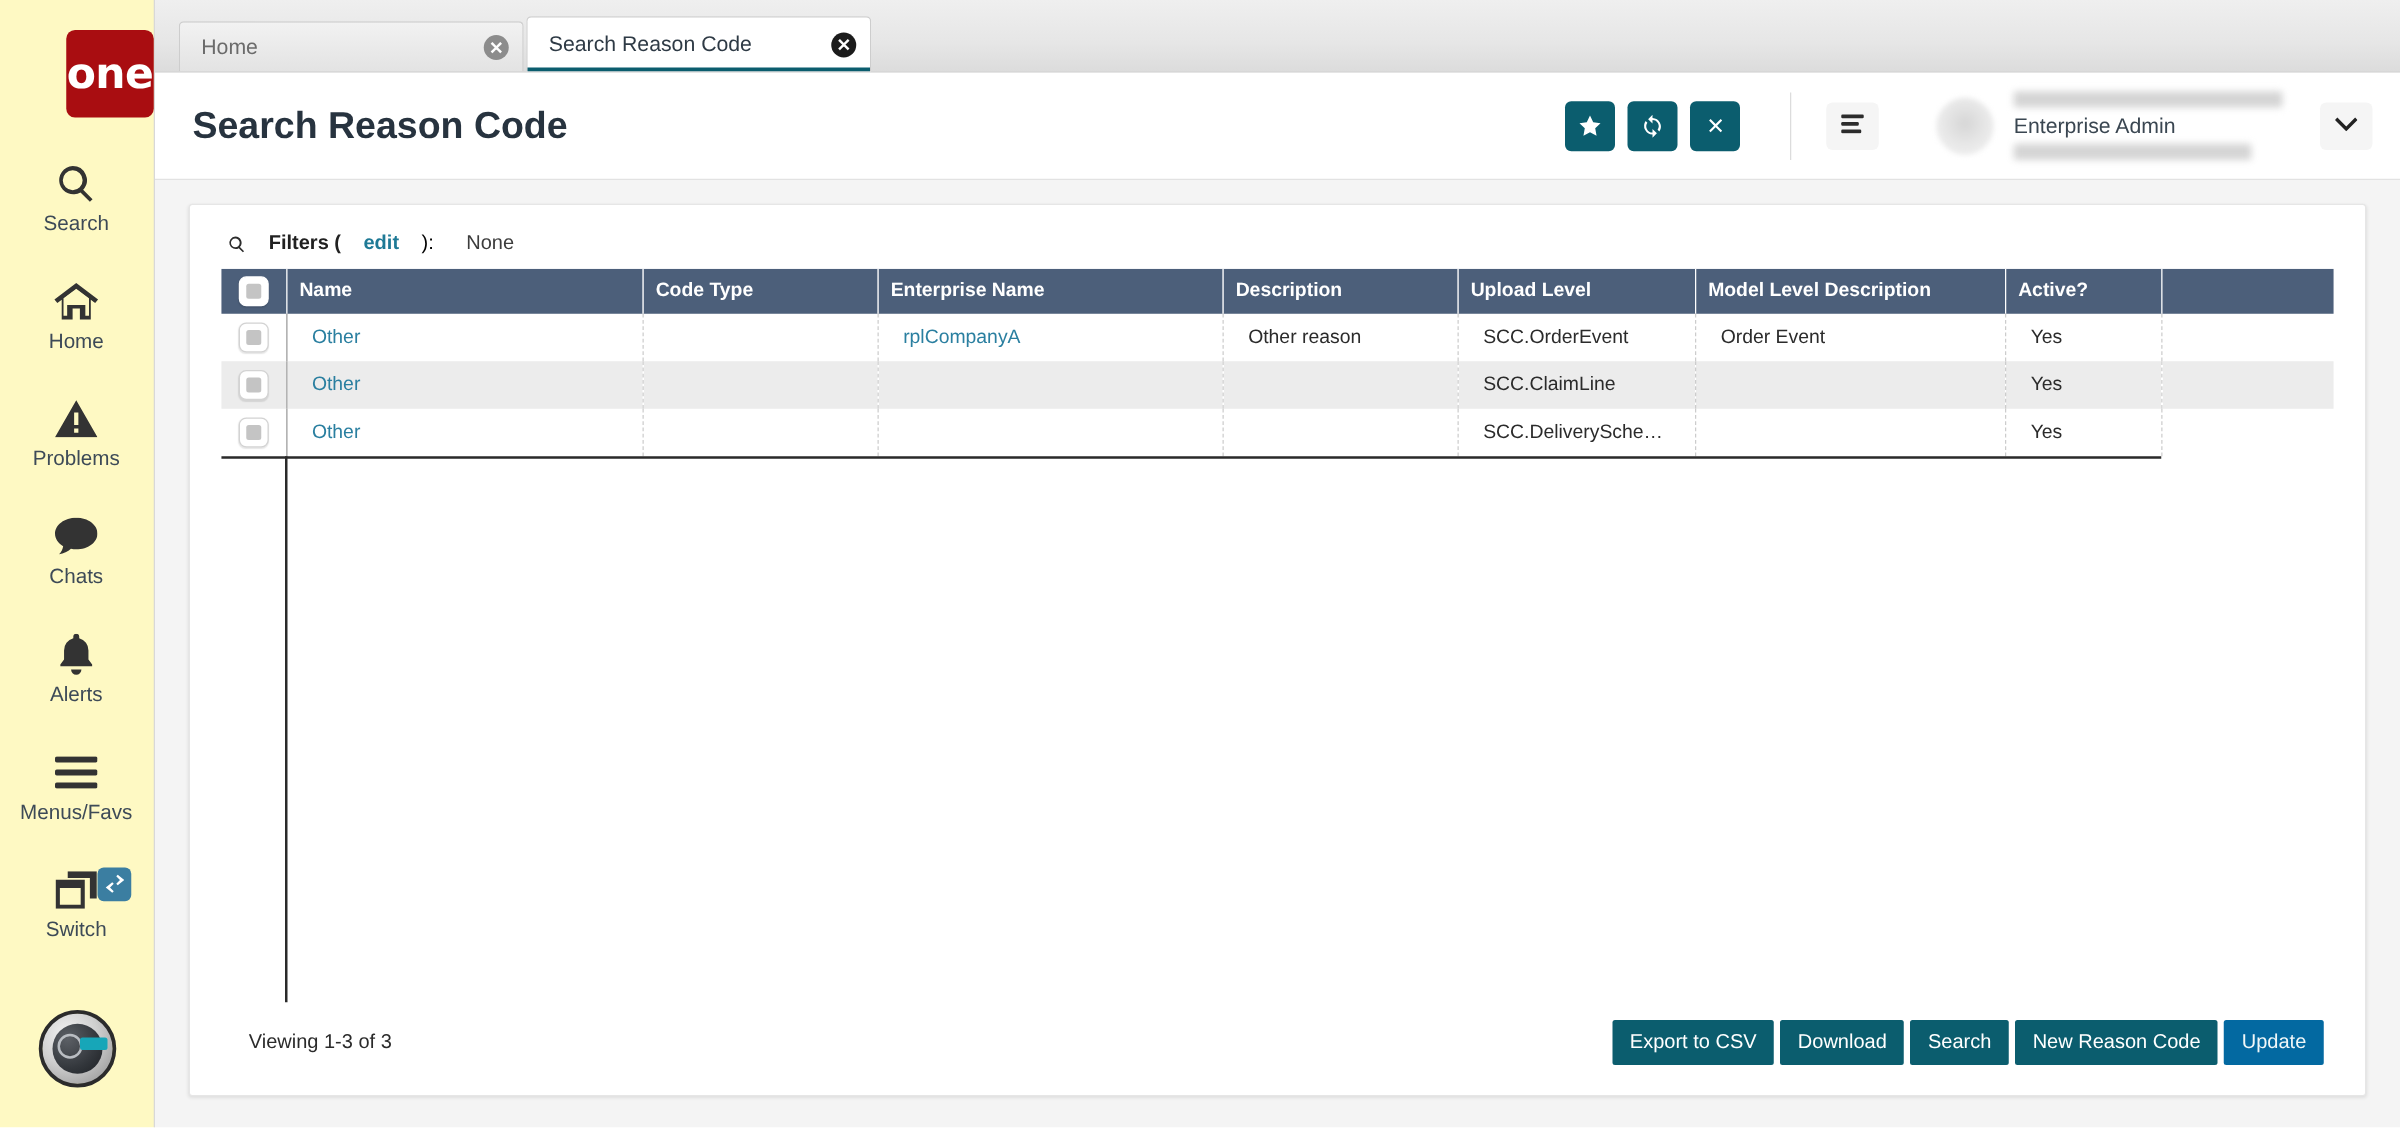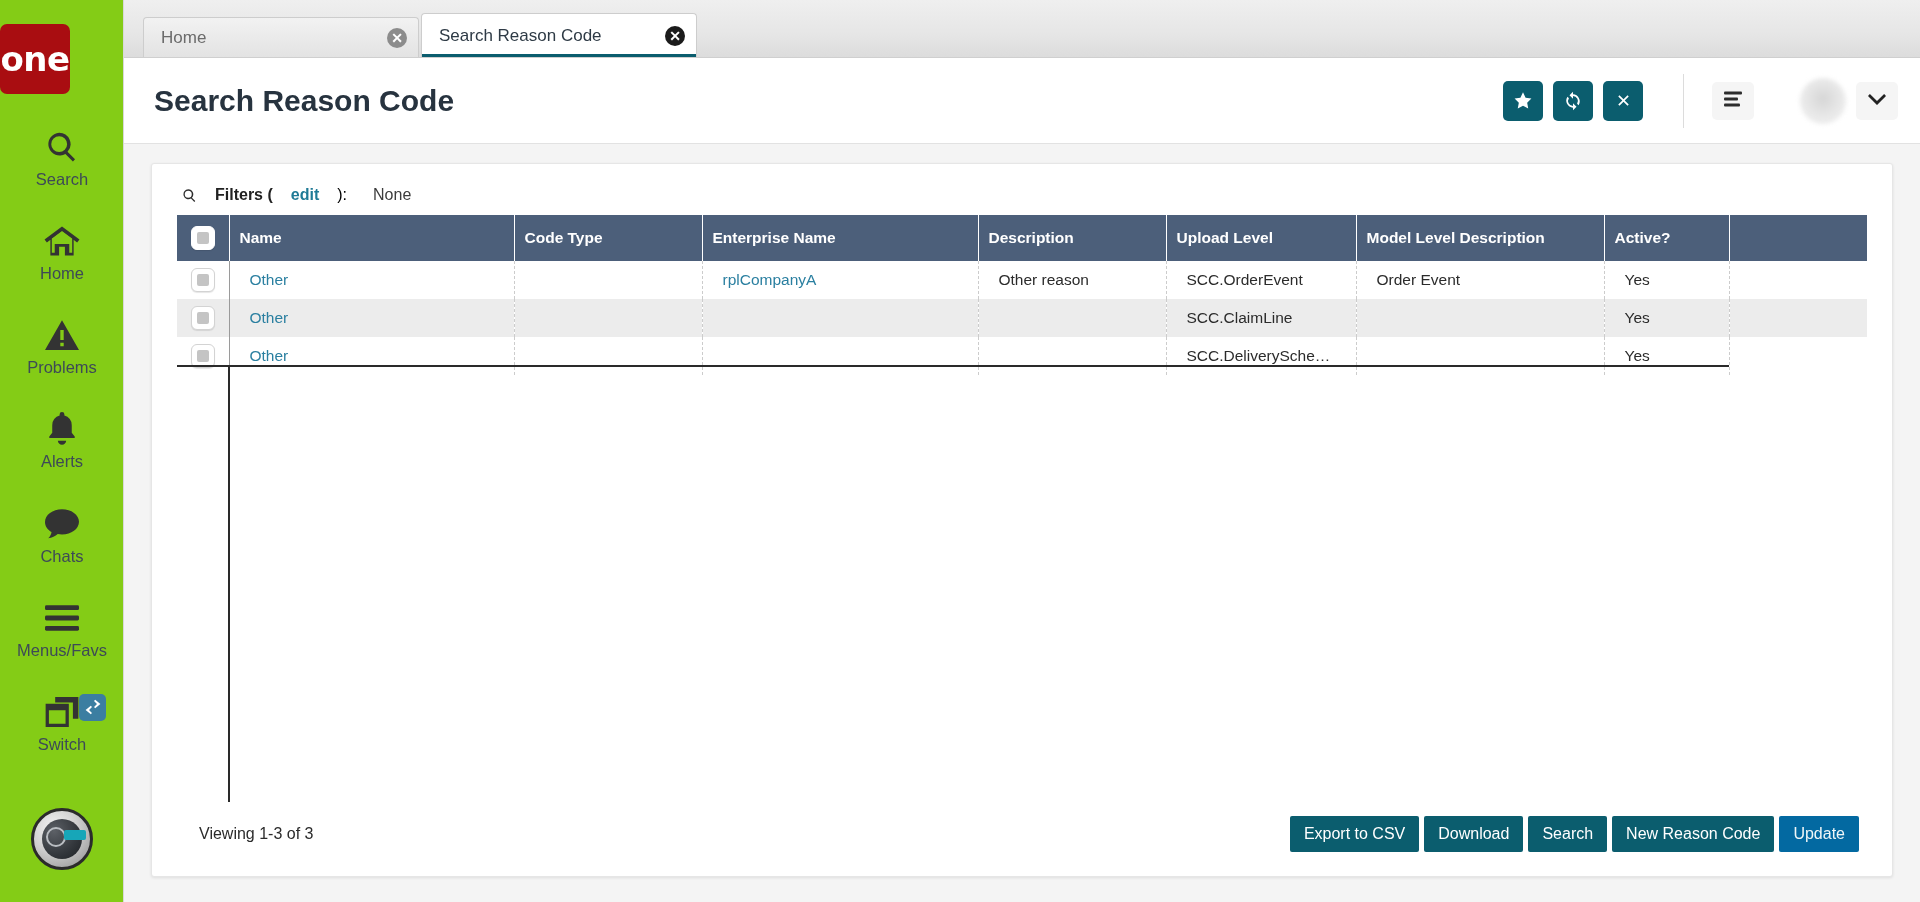--- a/index.html
+++ b/index.html
@@ -10,25 +10,25 @@
     overflow: hidden;
     font-family: "Liberation Sans", sans-serif;
     background: #ffffff;
   }
 
   #app { position: relative; width: 1920px; height: 902px; display: flex; }
 
   
   #rail {
     width: 124px; height: 902px;
-    background: #84cc16;
+    background: #fef9c3;
     border-right: 1px solid #d8d8d8;
     flex: 0 0 124px;
     position: relative;
-    display: flex; flex-direction: column; align-items: flex-start;
+    display: flex; flex-direction: column; align-items: flex-end;
   }
   #logo {
     width: 70px; height: 70px; margin-top: 24px;
     background: #a90d11; border-radius: 7px;
     display: flex; align-items: center; justify-content: center;
   }
   #logo span {
     color: #fff; font-size: 34px; font-weight: 600;
     letter-spacing: -0.5px; line-height: 1; font-family: "DejaVu Sans", sans-serif;
   }
@@ -183,21 +183,21 @@
   #filters-label { font-weight: bold; color: #212121; }
   #filters-edit { color: #1f7a96; font-weight: bold; cursor: pointer; }
   #filters-value { color: #3c3c3c; margin-left: 8px; }
 
   
   #grid-region { flex: 1; position: relative; overflow: hidden; }
   table.grid { width: 100%; border-collapse: collapse; table-layout: fixed; }
   table.grid thead th {
     background: #4c5f7a; color: #ffffff;
     font-size: 15.5px; font-weight: bold; text-align: left;
-    height: 36px; padding: 14px 10px;
+    height: 36px; padding: 4px 10px;
     border-right: 1px solid #ffffff;
     vertical-align: middle; white-space: nowrap;
   }
   table.grid thead th.col-check { border-right: 1px solid #ffffff; padding: 0; text-align:center; }
   table.grid thead th.col-pad { border-right: none; }
   table.grid tbody td {
     height: 38px; padding: 0 20px;
     font-size: 15.5px; color: #2b2b2b;
     border-right: 1px dashed #cccccc;
     border-bottom: none; vertical-align: middle;
@@ -275,34 +275,34 @@
       <div class="rail-icon">
         <svg width="34" height="30" viewBox="0 0 24 21">
             <path d="M12 0L0 21h24L12 0zm-1.2 7h2.4v7h-2.4V7zm0 9h2.4v2.4h-2.4V16z"></path>
           </svg>
       </div>
       <div class="rail-label">Problems</div>
     </div>
 
     <div class="rail-item">
       <div class="rail-icon">
+        <svg width="34" height="30" viewBox="0 0 24 21">
+            <path d="M12 0C5.4 0 0 4 0 9c0 2.9 1.8 5.5 4.6 7.1-.2 1.6-1 3.2-2.3 4.5 2.6-.3 5-1.5 6.7-3 .9.2 1.9.3 3 .3 6.6 0 12-4 12-9S18.6 0 12 0z"></path>
+          </svg>
+      </div>
+      <div class="rail-label">Chats</div>
+    </div>
+
+    <div class="rail-item">
+      <div class="rail-icon">
         <svg width="30" height="34" viewBox="0 0 20 23">
             <path d="M10 0a1.6 1.6 0 011.6 1.6v.8A6.6 6.6 0 0116.6 9v5l2 2.6v1H1.4v-1L3.4 14V9a6.6 6.6 0 015-6.6v-.8A1.6 1.6 0 0110 0zM7.2 19.4h5.6A2.8 2.8 0 017.2 19.4z"></path>
           </svg>
       </div>
       <div class="rail-label">Alerts</div>
-    </div>
-
-    <div class="rail-item">
-      <div class="rail-icon">
-        <svg width="34" height="30" viewBox="0 0 24 21">
-            <path d="M12 0C5.4 0 0 4 0 9c0 2.9 1.8 5.5 4.6 7.1-.2 1.6-1 3.2-2.3 4.5 2.6-.3 5-1.5 6.7-3 .9.2 1.9.3 3 .3 6.6 0 12-4 12-9S18.6 0 12 0z"></path>
-          </svg>
-      </div>
-      <div class="rail-label">Chats</div>
     </div>
 
     <div class="rail-item">
       <div class="rail-icon">
         <svg width="34" height="26" viewBox="0 0 24 18">
             <rect x="0" y="0" width="24" height="3.4" rx="1"></rect>
             <rect x="0" y="7.3" width="24" height="3.4" rx="1"></rect>
             <rect x="0" y="14.6" width="24" height="3.4" rx="1"></rect>
           </svg>
       </div>
@@ -380,20 +380,25 @@
           <svg width="20" height="16" viewBox="0 0 20 16">
               <rect x="1" y="0.5" width="18" height="3" rx="1"></rect>
               <rect x="1" y="6.5" width="14" height="3" rx="1"></rect>
               <rect x="1" y="12.5" width="16" height="3" rx="1"></rect>
             </svg>
         </span>
       </button>
 
       <div id="avatar"></div>
 
+      <div id="userblock">
+        <div class="redacted" id="redact-top"></div>
+        <div id="user-role">Enterprise Admin</div>
+        <div class="redacted" id="redact-bottom"></div>
+      </div>
 
       <button id="user-caret">
         <span>
           <svg width="18" height="12" viewBox="0 0 18 12">
               <path d="M1.9 1L9 8.1 16.1 1 18 2.9 9 12 0 2.9z"></path>
             </svg>
         </span>
       </button>
     </div>
 

